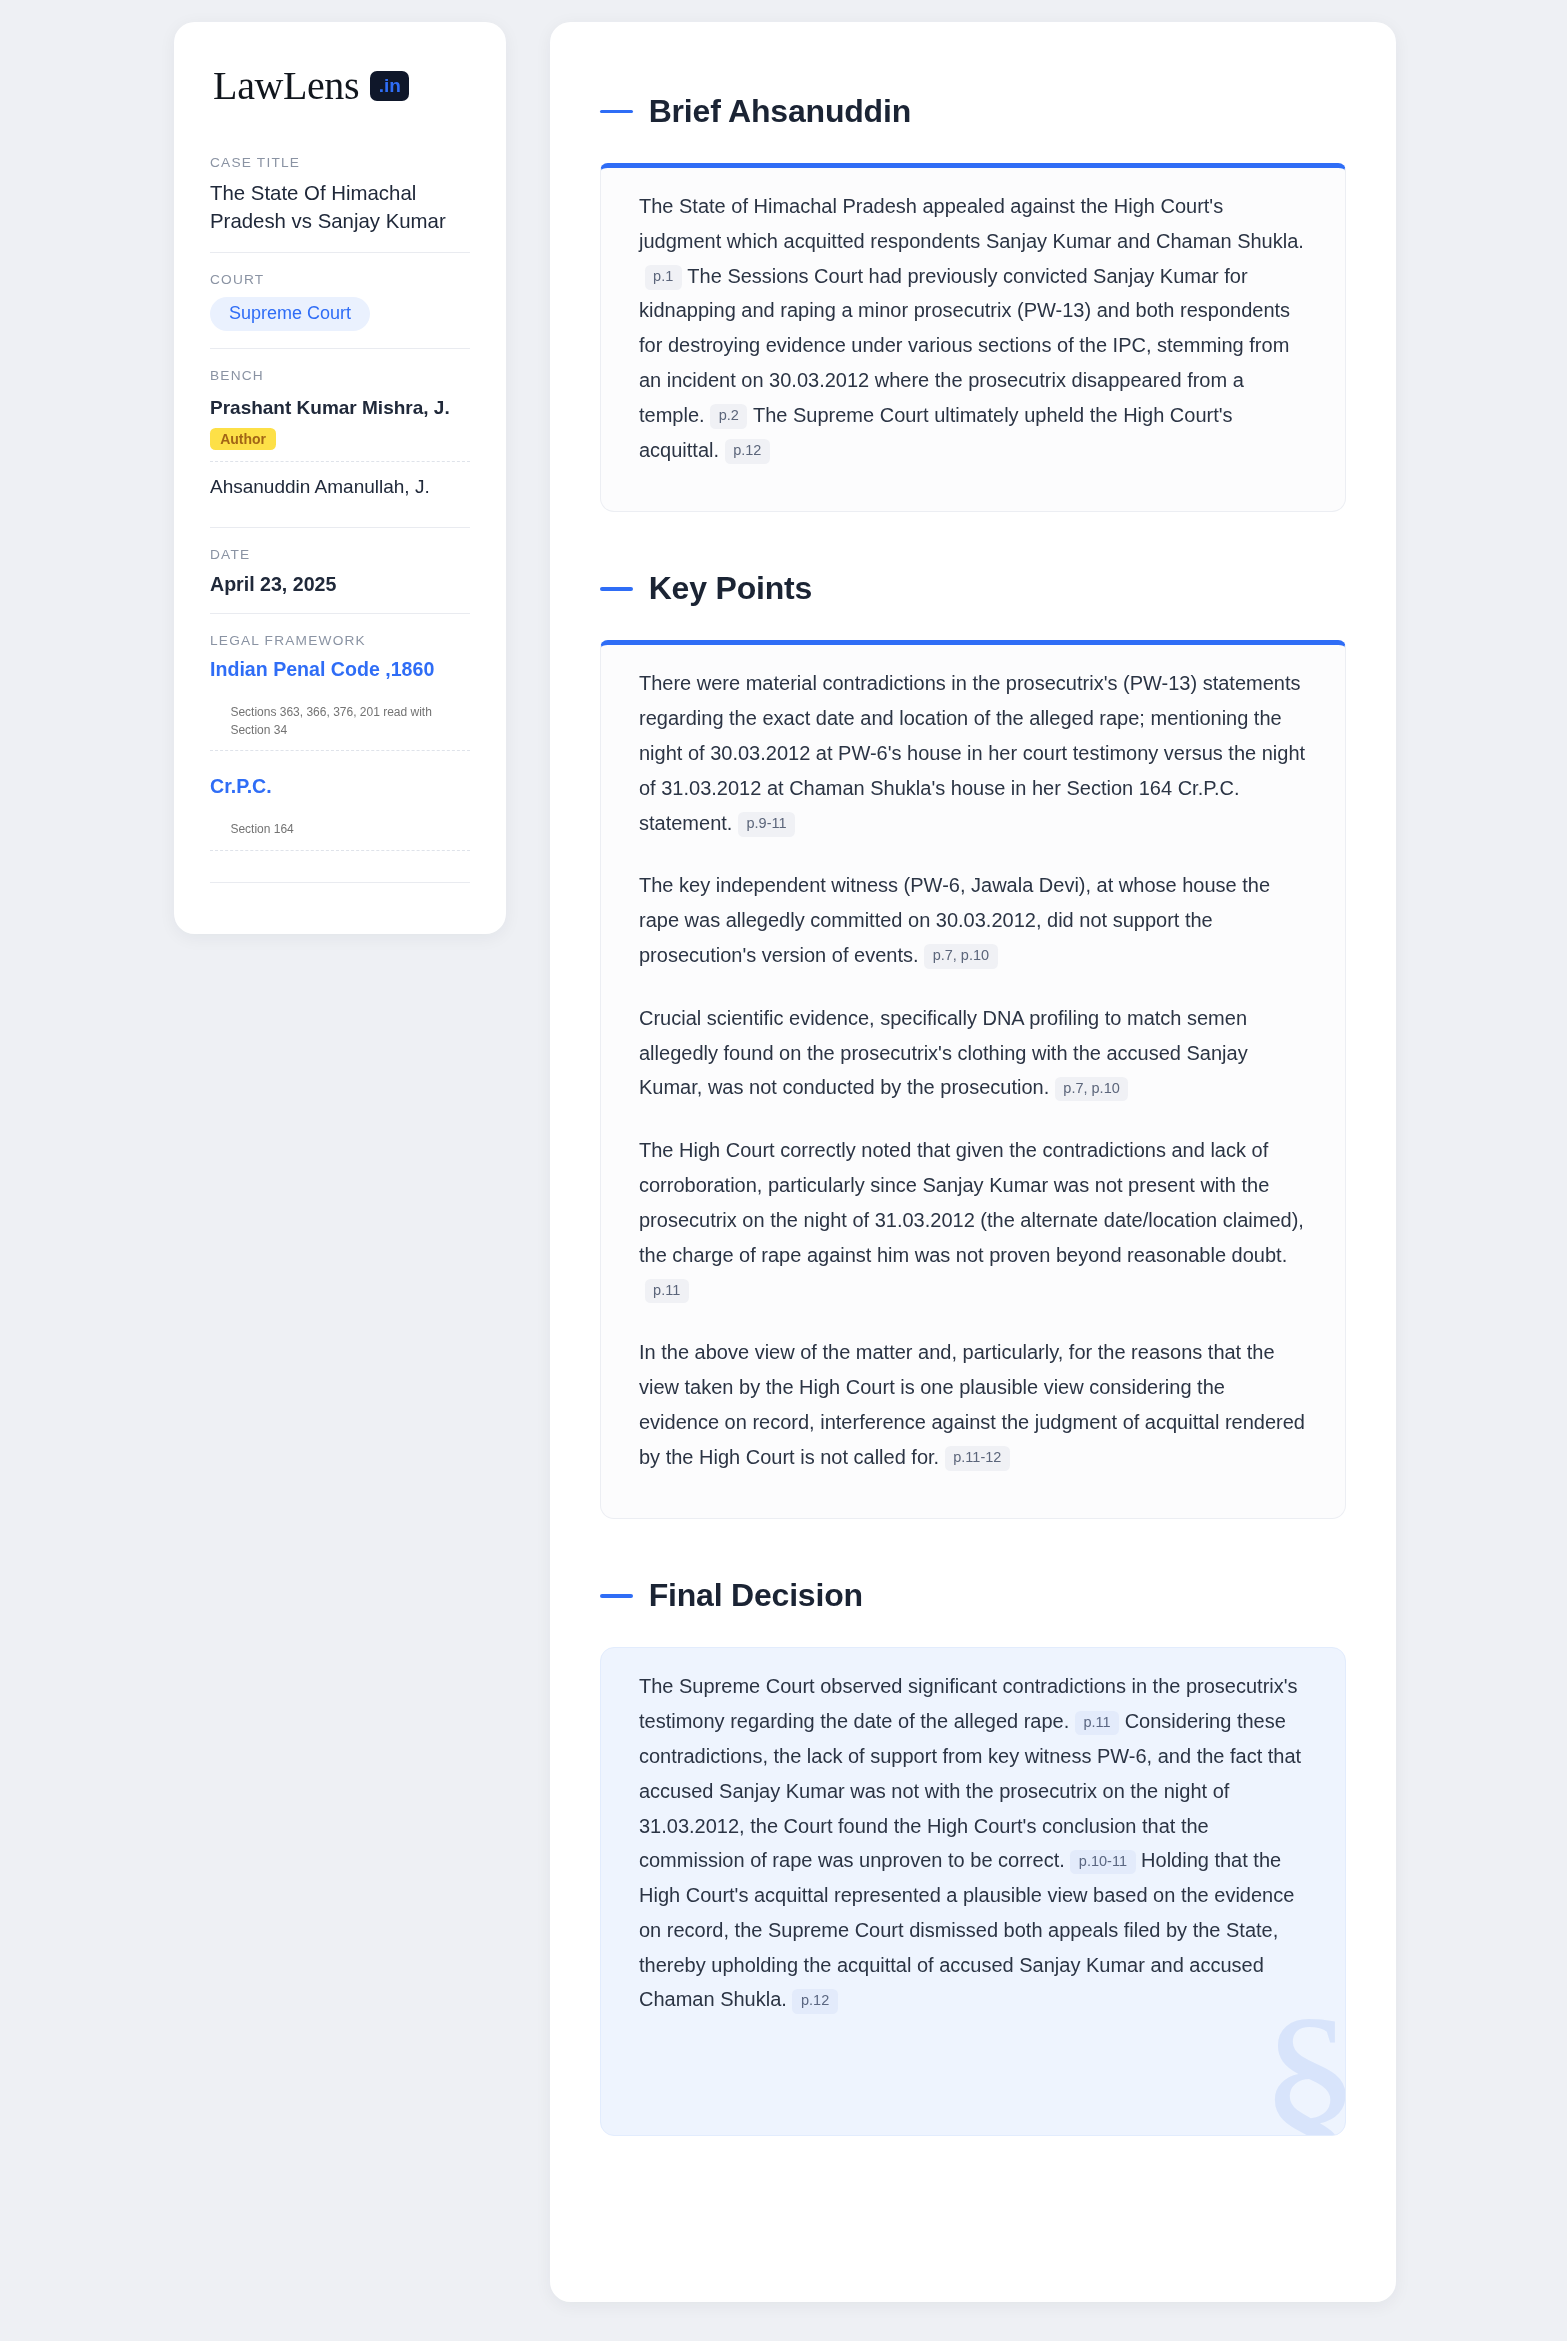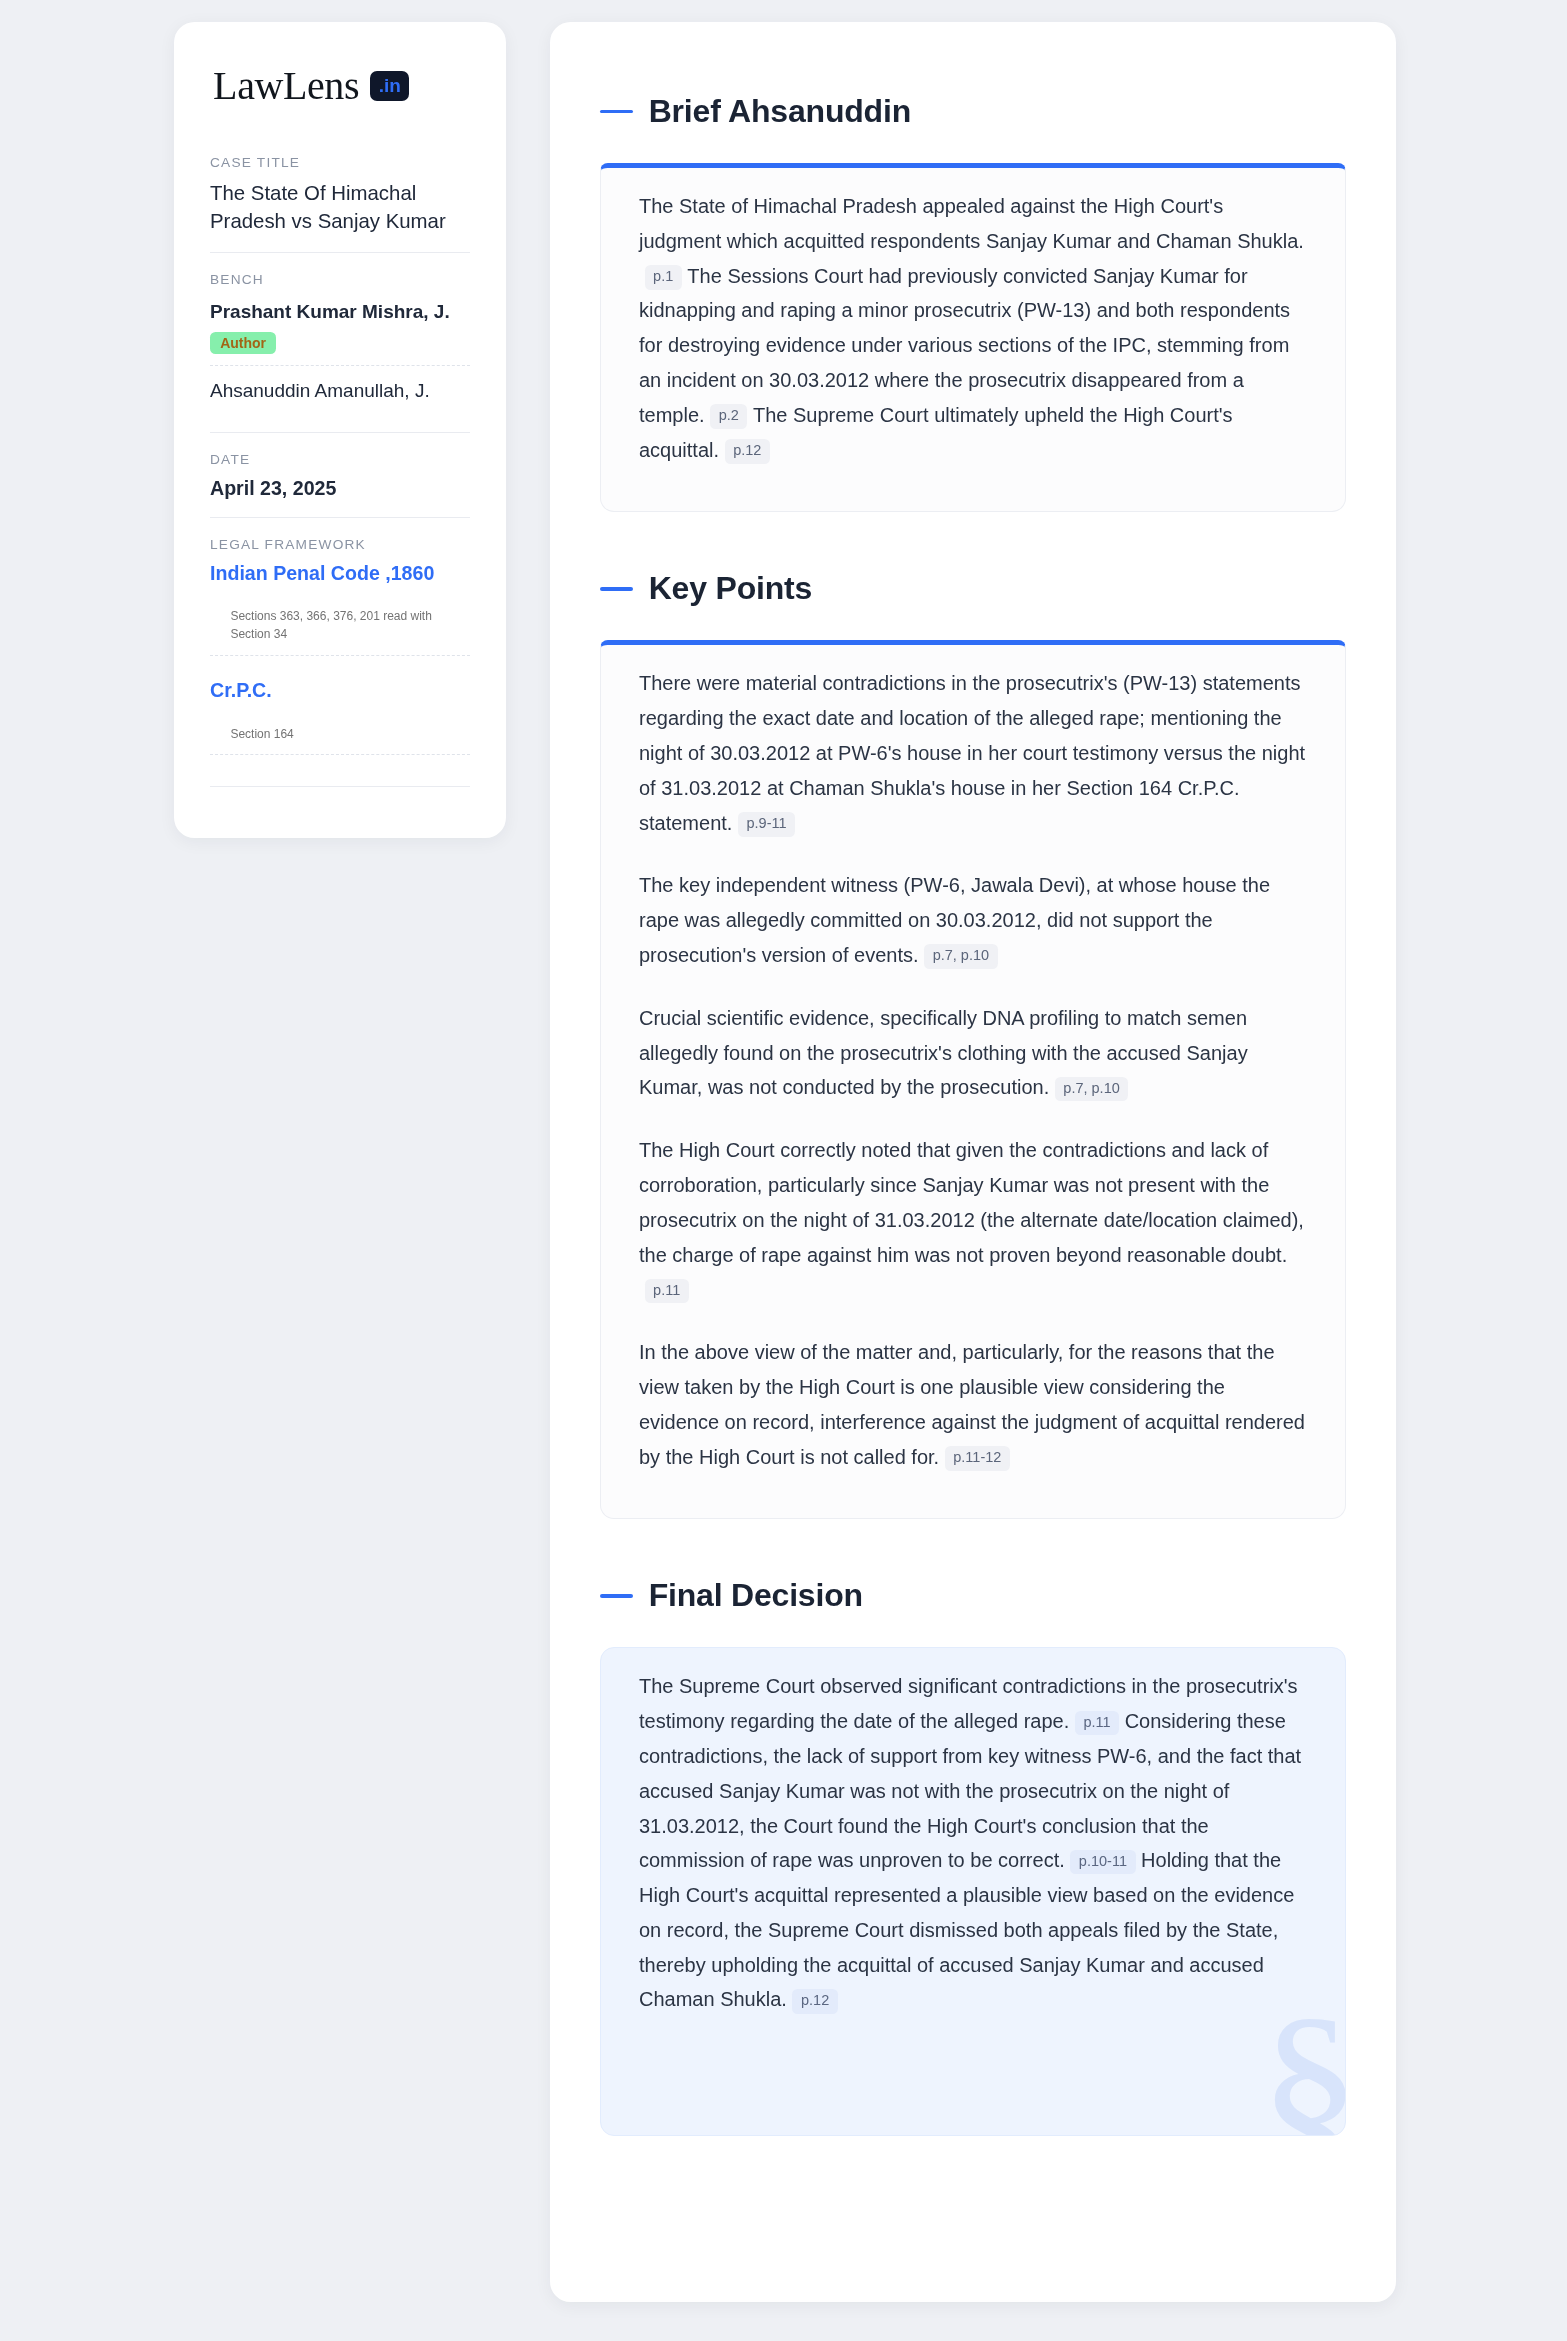--- a/index.html
+++ b/index.html
@@ -98,21 +98,21 @@
   .judge-row.dashed { border-bottom: 0.8px dashed #dfe3ea; margin-bottom: 9.4px; }
   .judge-name {
     font-size: 19px;
     color: #20293a;
     line-height: 1.3;
   }
   .judge-name.primary { font-weight: 700; }
   .author-badge {
     display: inline-block;
     margin-top: 7px;
-    background: #86efac;
+    background: #fde047;
     color: #a26516;
     font-size: 14px;
     font-weight: 600;
     border-radius: 5.5px;
     padding: 3.9px 10.2px 4.7px 10.2px;
     line-height: 1;
   }
 
   .date-value {
     font-size: 19.6px;
@@ -242,20 +242,24 @@
       <div class="brand">
         <span class="brand-name">LawLens</span>
         <span class="brand-tld">.in</span>
       </div>
 
       <div class="field">
         <div class="field-label">CASE TITLE</div>
         <div class="case-title">The State Of Himachal Pradesh vs Sanjay Kumar</div>
       </div>
 
+      <div class="field field-divider">
+        <div class="field-label">COURT</div>
+        <span class="court-chip">Supreme Court</span>
+      </div>
 
       <div class="field field-divider">
         <div class="field-label">BENCH</div>
 
         <div class="judge-row dashed">
           <div class="judge-name primary">Prashant Kumar Mishra, J.</div>
           <span class="author-badge">Author</span>
         </div>
 
         <div class="judge-row">

